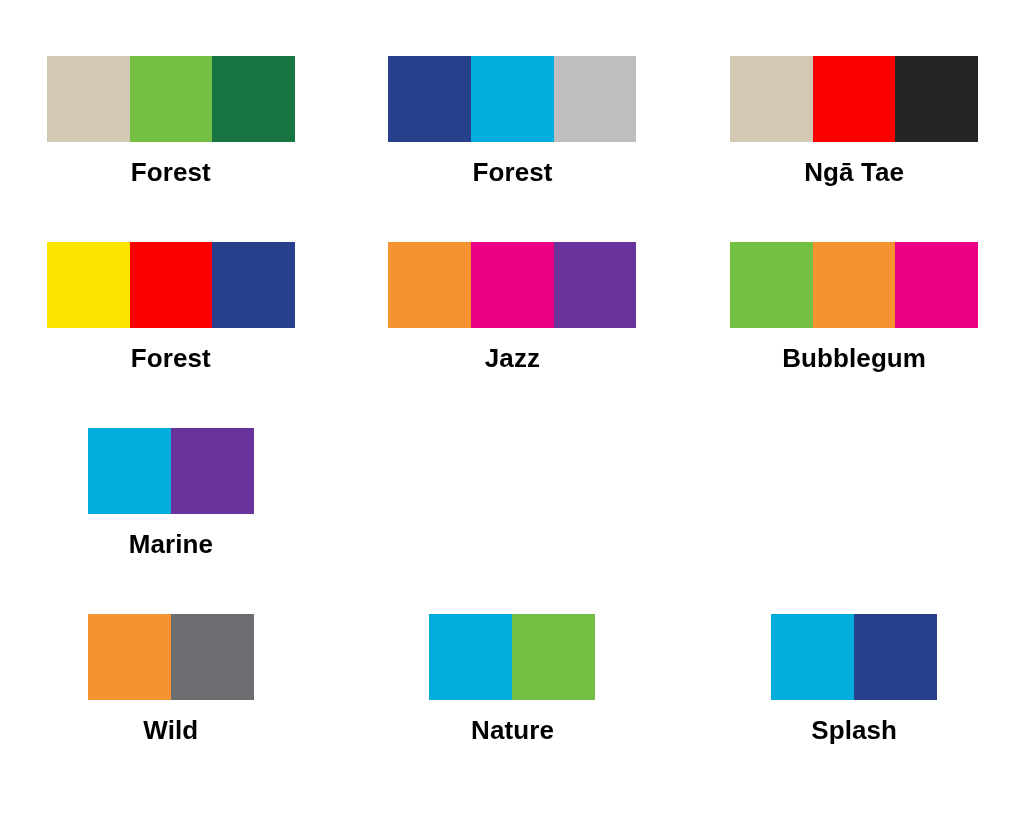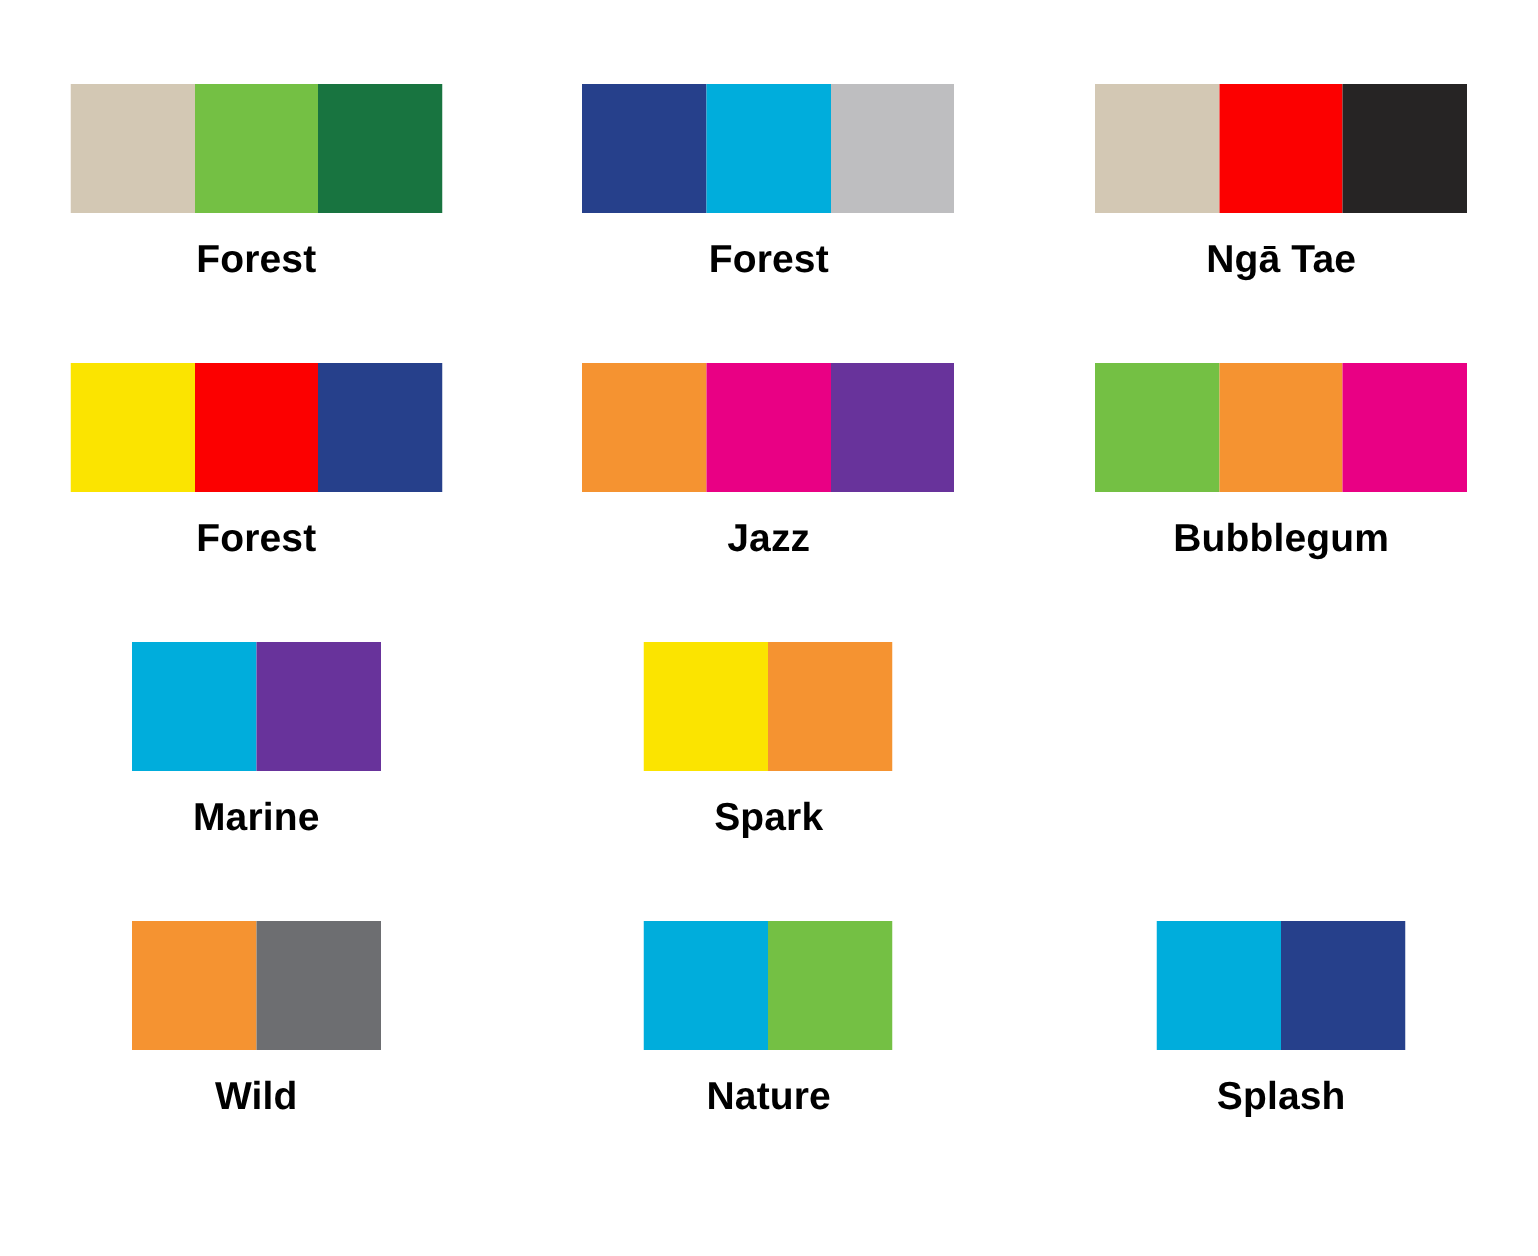--- a/index.html
+++ b/index.html
@@ -122,27 +122,20 @@
       </div>
     </div>
     <div class="palette-row">
       <div class="palette-cell">
         <div class="swatch cols-2">
           <div class="swatch-band" title="#00addc" style="background-color: rgb(0, 173, 220);"></div>
           <div class="swatch-band" title="#68339b" style="background-color: rgb(104, 51, 155);"></div>
         </div>
         <div class="palette-label">Marine</div>
       </div>
-      <div class="palette-cell">
-        <div class="swatch cols-2">
-          <div class="swatch-band" title="#fbe400" style="background-color: rgb(251, 228, 0);"></div>
-          <div class="swatch-band" title="#f59331" style="background-color: rgb(245, 147, 49);"></div>
-        </div>
-        <div class="palette-label">Spark</div>
-      </div>
     </div>
     <div class="palette-row">
       <div class="palette-cell">
         <div class="swatch cols-2">
           <div class="swatch-band" title="#f59331" style="background-color: rgb(245, 147, 49);"></div>
           <div class="swatch-band" title="#6d6e71" style="background-color: rgb(109, 110, 113);"></div>
         </div>
         <div class="palette-label">Wild</div>
       </div>
       <div class="palette-cell">

